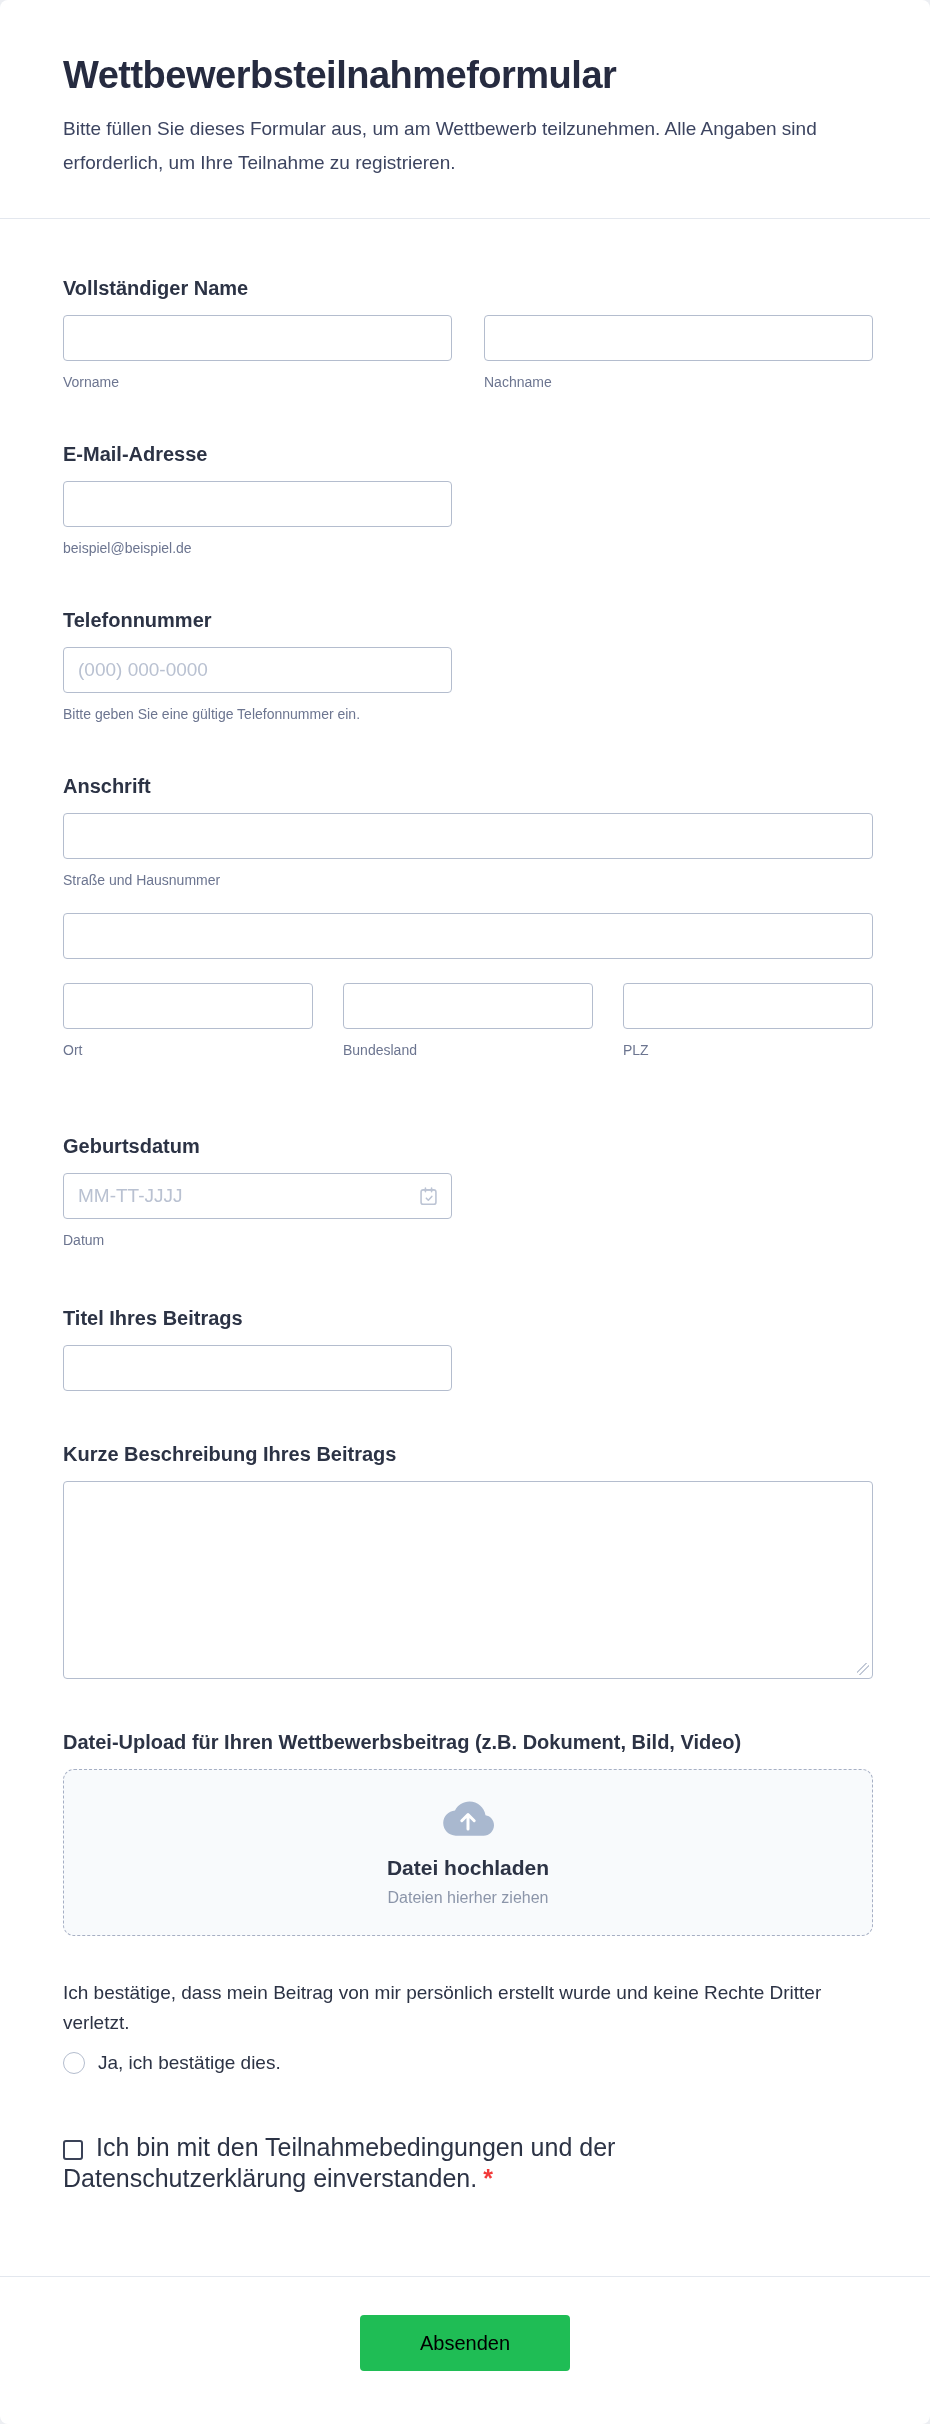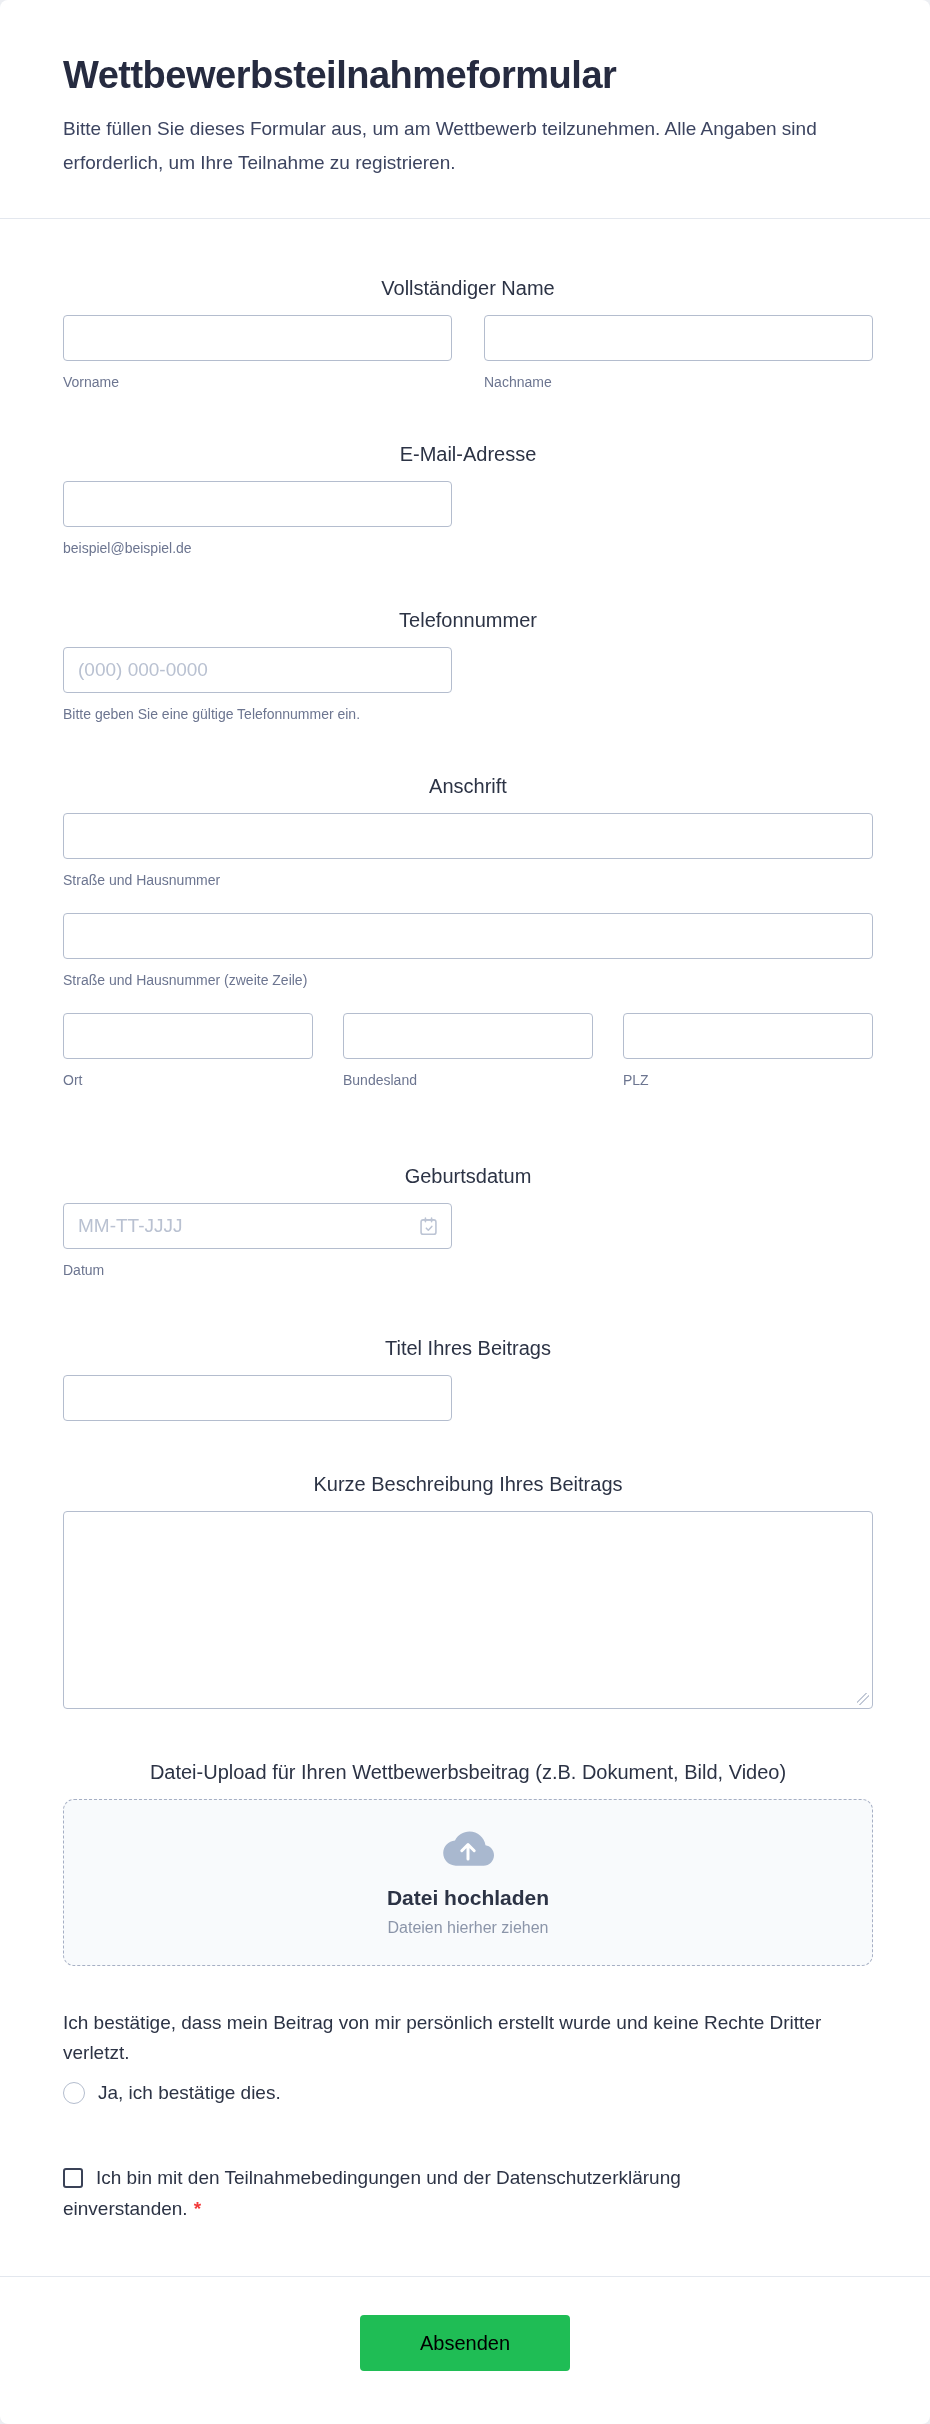--- a/index.html
+++ b/index.html
@@ -15,21 +15,21 @@
   
   .header { padding:52px 57px 38px 63px; }
   .form-title { font-size:38px; font-weight:700; color:#262b40; letter-spacing:-0.5px; line-height:46px; }
   .form-desc  { margin-top:14px; font-size:19px; line-height:34px; color:#3c4460; max-width:806px; }
 
   .divider { border-top:1px solid #e3e7ee; width:100%; }
 
   
   .form { padding:56px 57px 0 63px; flex:1; }
   .section { margin-bottom:50px; }
-  .q-label { font-size:20px; font-weight:400; color:#2c3345; line-height:26px; margin-bottom:14px;text-align:center; }
+  .q-label { font-size:20px; font-weight:700; color:#2c3345; line-height:26px; margin-bottom:14px; }
 
   .tinput {
     height:46px; width:100%;
     border:1px solid #b4bdce; border-radius:4px;
     padding:0 14px; font-family:"Liberation Sans", sans-serif;
     font-size:19px; color:#404040; background:#fff; outline:none;
   }
   .tinput::placeholder { color:#b9c1d1; opacity:1; }
   .half { width:389px; }
   .sublabel { font-size:14px; line-height:18px; color:#6c7590; margin-top:12px; }
@@ -74,21 +74,21 @@
   .confirm-label { font-size:19px; font-weight:500; line-height:30px; max-width:806px; margin-bottom:14px; }
   .radio-row { display:flex; align-items:center; cursor:pointer; }
   .radio-circle {
     width:22px; height:22px; border:1px solid #b4bdce; border-radius:50%;
     background:#fff; flex:0 0 auto; margin-right:13px;
   }
   .radio-text { font-size:19px; color:#2c3345; }
   .confirm-section { margin-bottom:58px; }
 
   
-  .terms { font-size:19px; font-weight:500; line-height:31px; max-width:740px; margin-bottom:50px; cursor:pointer; }
+  .terms { font-size:25px; font-weight:500; line-height:31px; max-width:740px; margin-bottom:50px; cursor:pointer; }
   .checkbox-square {
     display:inline-block; width:20px; height:20px;
     border:2px solid #3a4257; border-radius:3px; background:#fff;
     vertical-align:-4px; margin-right:13px;
   }
   .req-star { color:#f23a3a; margin-left:6px; font-weight:700; }
 
   
   .footer { padding:38px 0 53px; text-align:center; }
   .submit-btn {
@@ -136,21 +136,20 @@
       <input class="tinput half" type="text" placeholder="(000) 000-0000" style="">
       <div class="sublabel">Bitte geben Sie eine gültige Telefonnummer ein.</div>
     </div>
 
     <div class="section" style="margin-bottom:74px;">
       <div class="q-label">Anschrift</div>
       <input class="tinput" type="text" value="" style="">
       <div class="sublabel">Straße und Hausnummer</div>
 
       <input class="tinput gap-top" type="text" value="" style="">
-      <div class="sublabel">Straße und Hausnummer (zweite Zeile)</div>
 
       <div class="row3">
         <div>
           <input class="tinput" type="text" value="" style="">
           <div class="sublabel">Ort</div>
         </div>
         <div>
           <input class="tinput" type="text" value="" style="">
           <div class="sublabel">Bundesland</div>
         </div>

